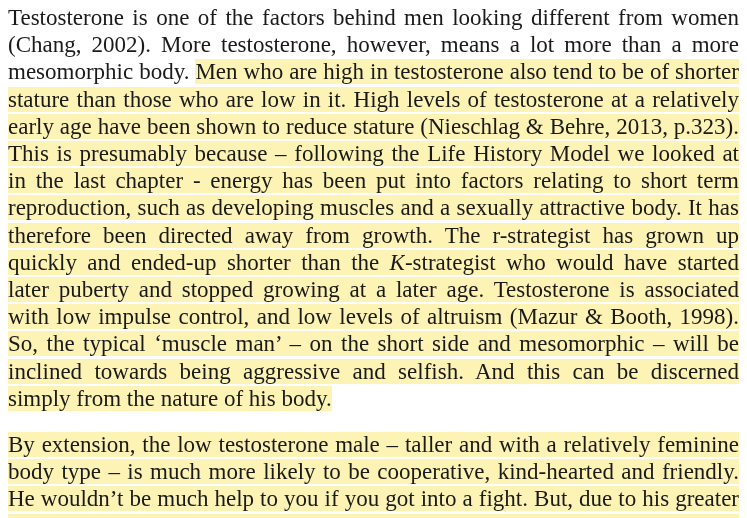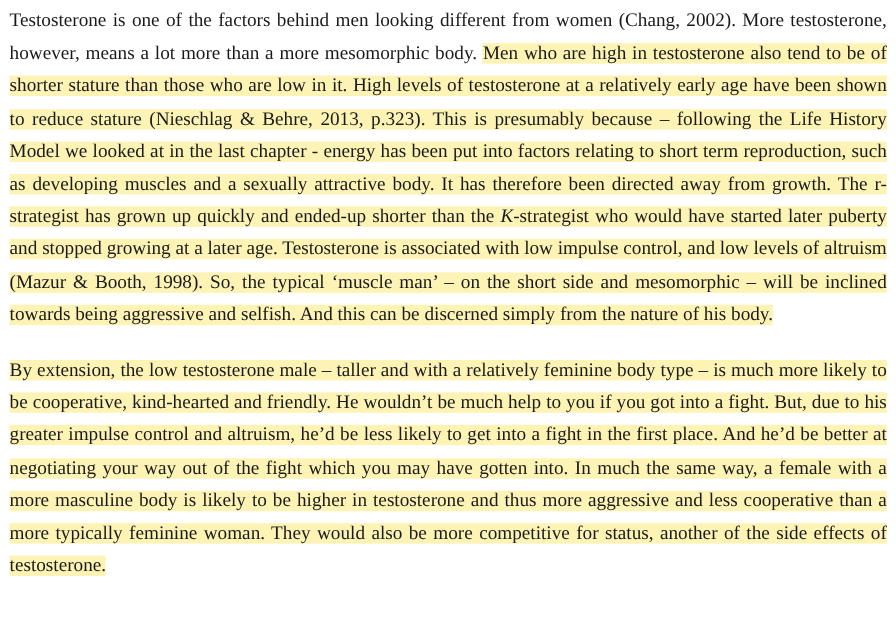--- a/index.html
+++ b/index.html
@@ -16,21 +16,21 @@
   }
   .page {
     width: 747px;
     height: 518px;
     position: relative;
     box-sizing: border-box;
     padding: 4px 8px 0 8px;
   }
   p {
     margin: 0;
-    font-size: 16px;
+    font-size: 23px;
     line-height: 27.2px;
     text-align: justify;
     text-justify: inter-word;
     color: #1a1a1a;
   }
   p.para-1 {
     margin-bottom: 19px;
   }
   .plain {
     color: #1a1a1a;

